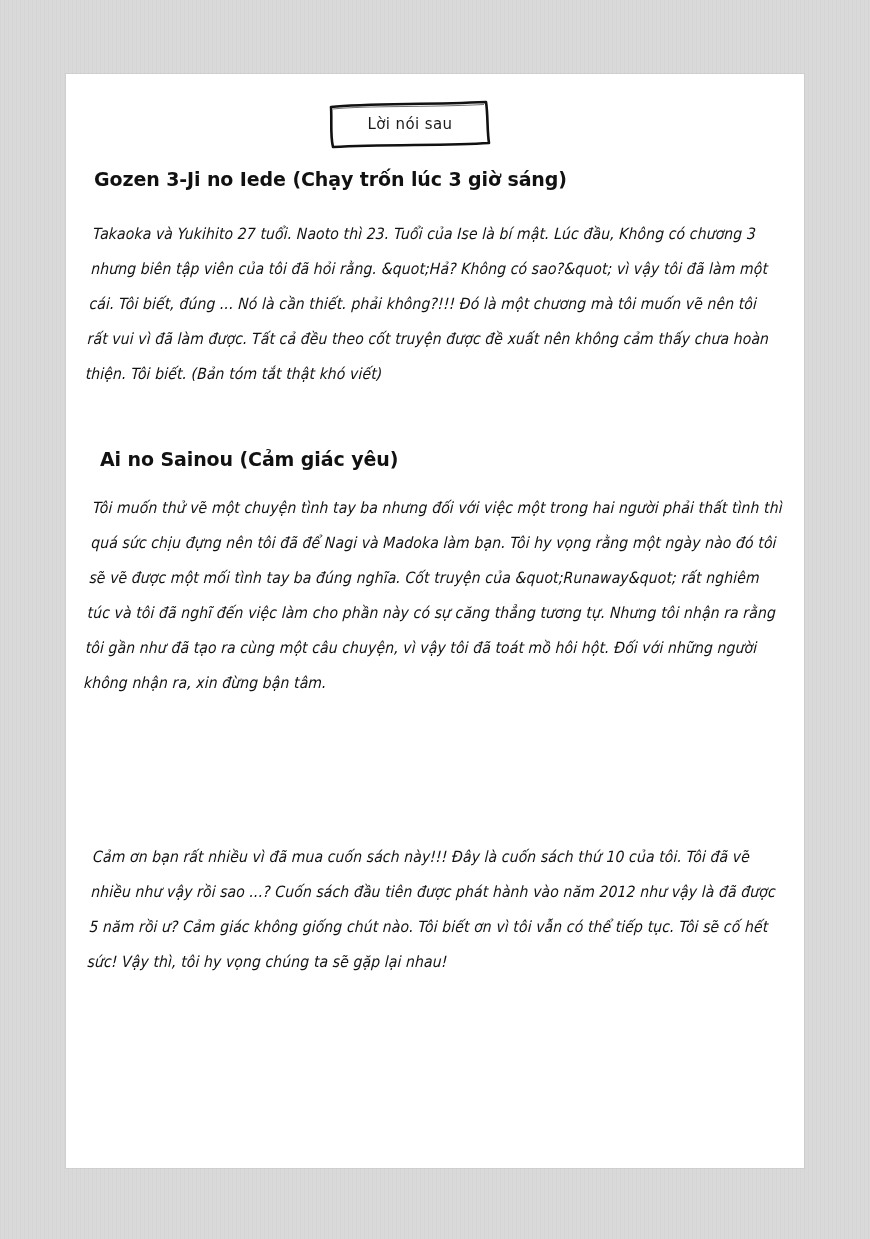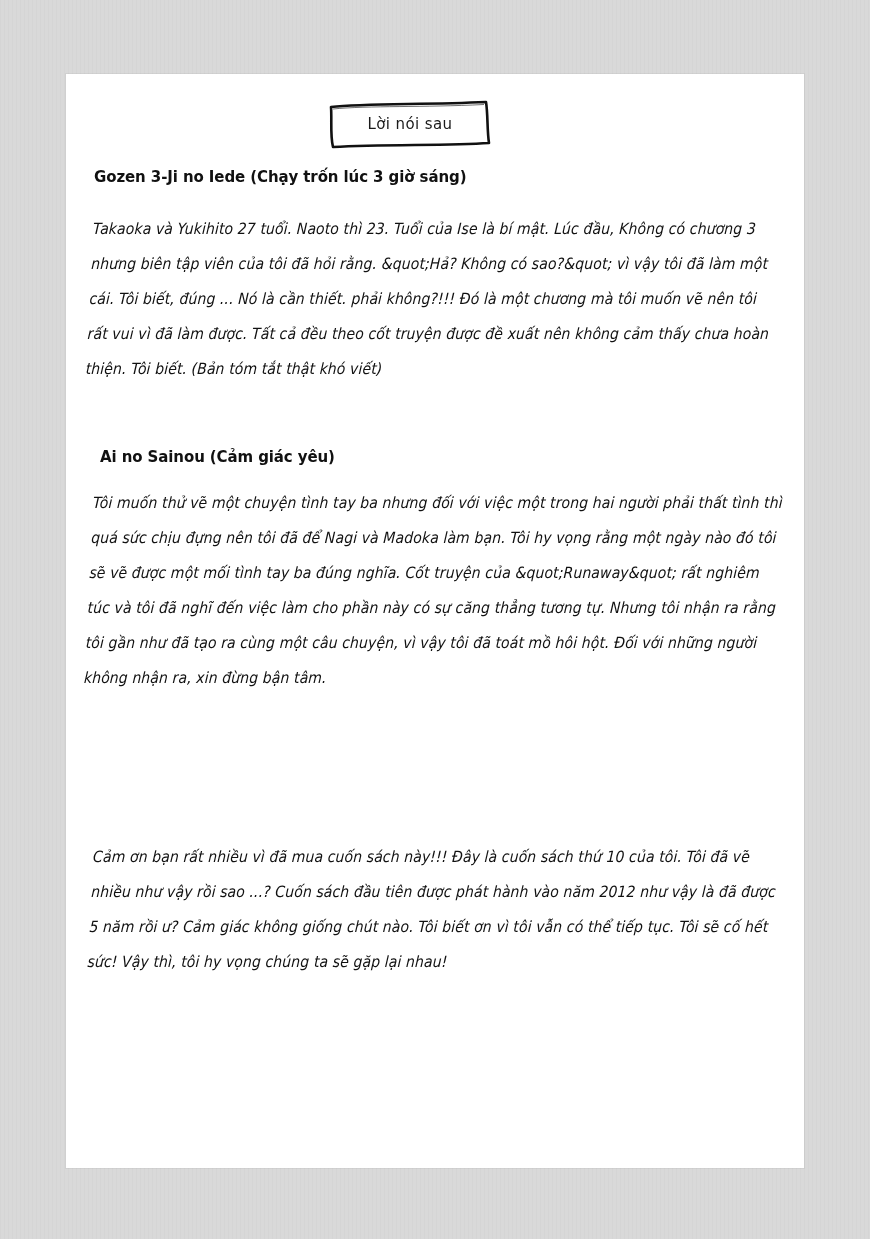--- a/index.html
+++ b/index.html
@@ -67,21 +67,21 @@
 
   
   .section {
     position: absolute;
     left: 26px;
     width: 690px;
   }
   h2.heading {
     margin: 0 0 0 0;
     font-family: "DejaVu Sans", sans-serif;
-    font-size: 15px;
+    font-size: 19px;
     font-weight: bold;
     color: #111111;
     letter-spacing: -0.1px;
     line-height: 1.2;
   }
 
   
   .body-text {
     font-family: "DejaVu Sans", sans-serif;
     font-size: 15.6px;

